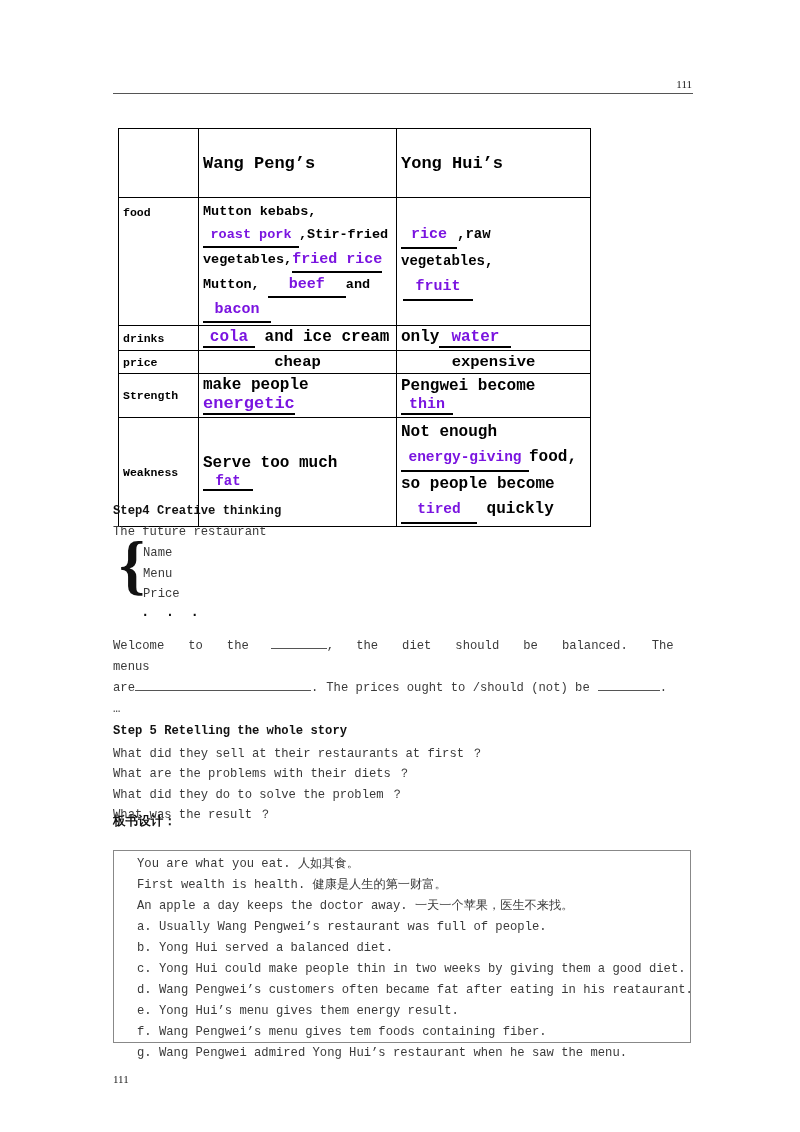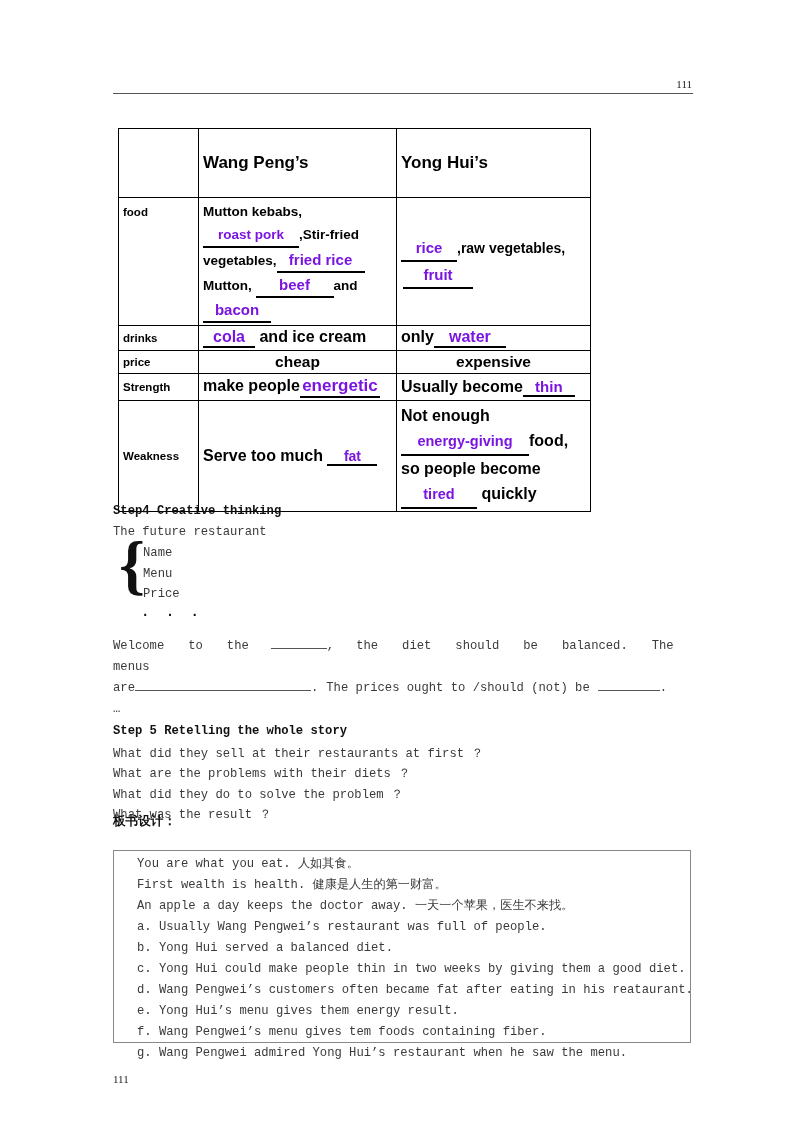--- a/index.html
+++ b/index.html
@@ -25,21 +25,21 @@
 
   
   .cmp-table{
     position:absolute;left:118px;top:105px;
     width:472px;border-collapse:collapse;
     table-layout:fixed;
   }
   .cmp-table td{
     border:1px solid #000;
     vertical-align:middle;
-    font-family:Liberation Sans, sans-serif;
+    font-family:Liberation Mono, monospace;
     font-weight:bold;color:#000;
     padding:2px 4px;
   }
   .col-a{width:80px;}
   .col-b{width:198px;}
   .col-c{width:194px;}
 
   .hdr-cell{font-size:17px;height:64px;vertical-align:top;padding-top:9px;padding-left:8px;}
   .lbl{font-size:11.5px;padding-left:5px;}
   .blank{
@@ -163,21 +163,21 @@
         <td class="price-c">cheap</td>
         <td class="price-c">expensive</td>
       </tr>
 
       <tr>
         <td class="lbl">Strength</td>
         <td class="str-l">
           <span>make people</span><span class="blank" style="min-width:80px;font-size:17px;">energetic</span>
         </td>
         <td class="str-r">
-          <span>Usually become</span><span class="blank" style="min-width:52px;font-size:15px;">thin</span>
+          <span>Pengwei become</span><span class="blank" style="min-width:52px;font-size:15px;">thin</span>
         </td>
       </tr>
 
       <tr>
         <td class="lbl">Weakness</td>
         <td class="weak-l">
           <span>Serve too much</span>
           <span class="blank" style="min-width:50px;font-size:14px;">fat</span>
         </td>
         <td class="weak-r">

